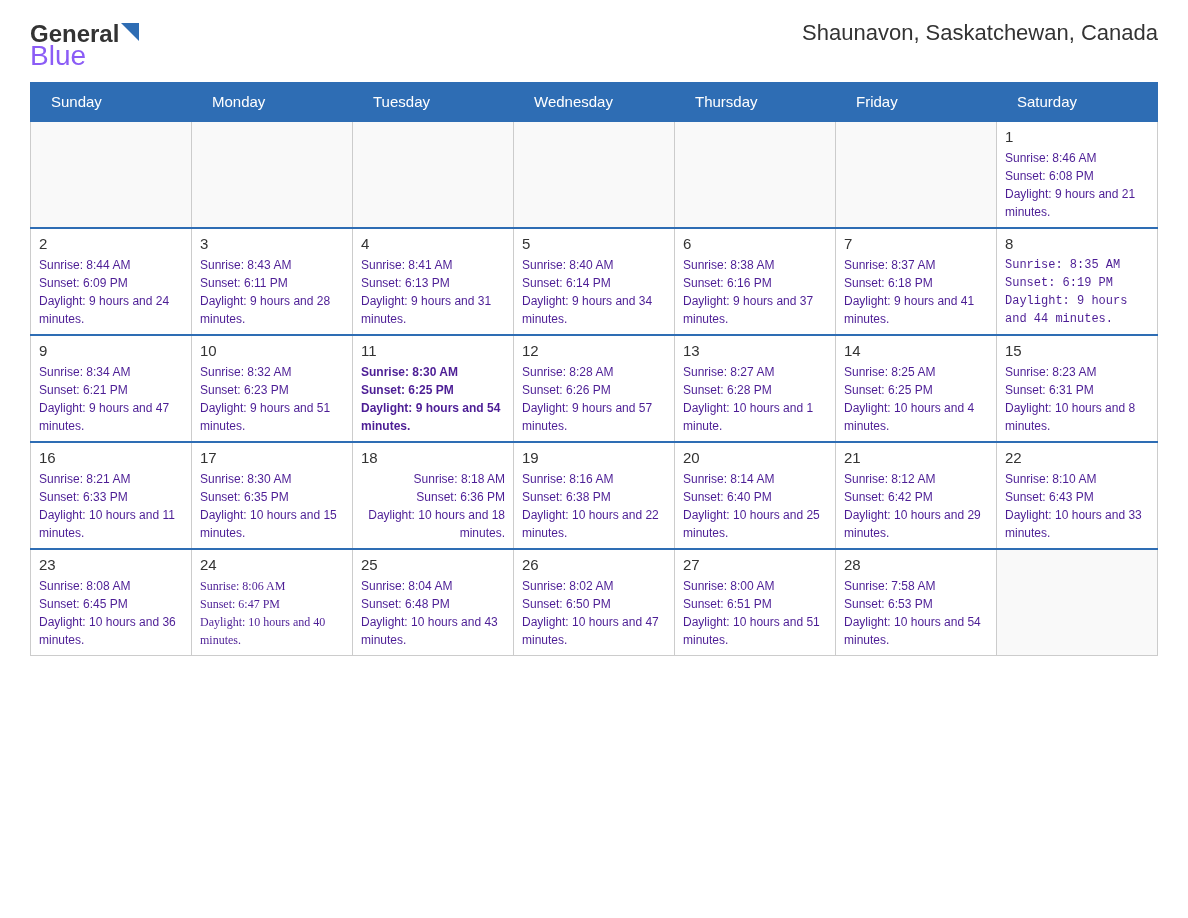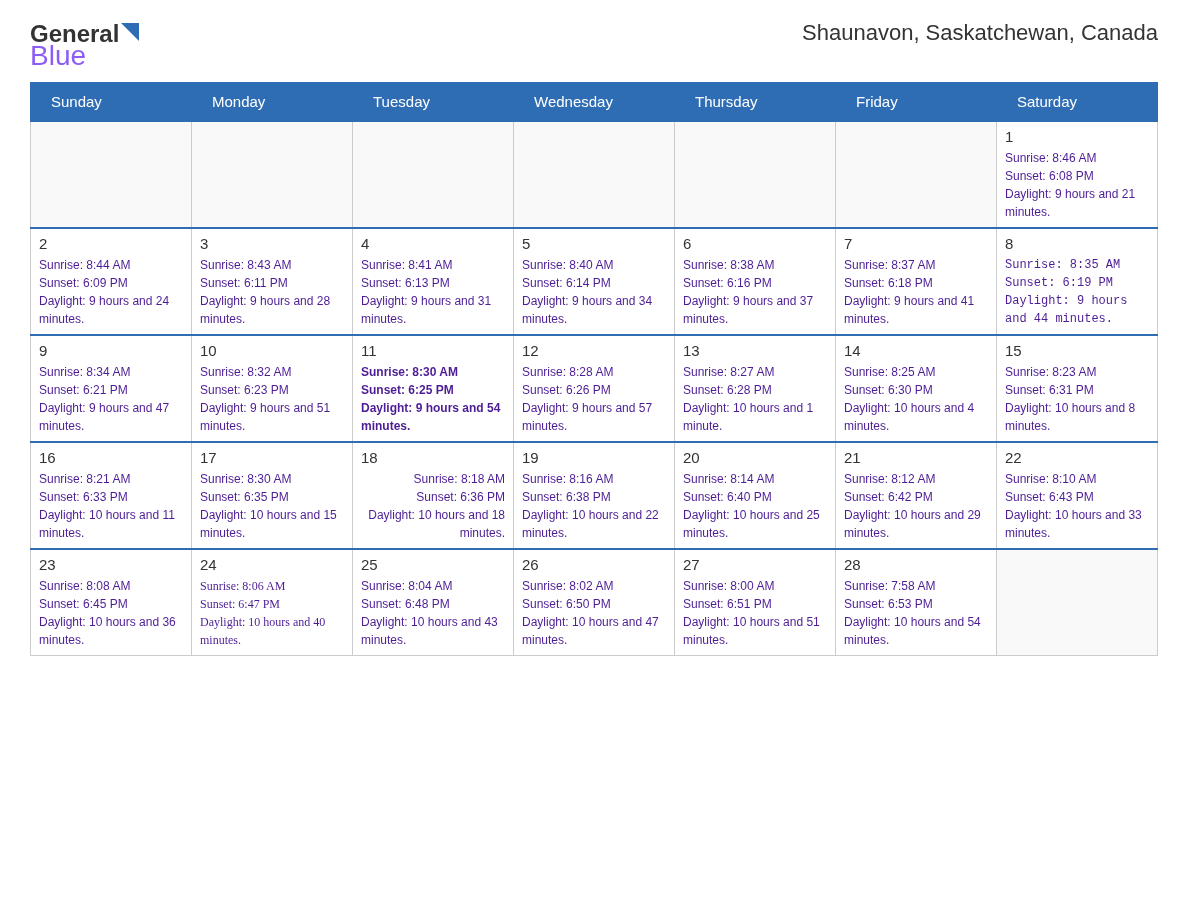--- a/index.html
+++ b/index.html
@@ -202,21 +202,21 @@
         </td>
         <td>
           <span class="day-number">13</span>
           <div class="day-info" style="white-space: pre-line;">Sunrise: 8:27 AM
 Sunset: 6:28 PM
 Daylight: 10 hours and 1 minute.</div>
         </td>
         <td>
           <span class="day-number">14</span>
           <div class="day-info" style="white-space: pre-line;">Sunrise: 8:25 AM
-Sunset: 6:30 PM
+Sunset: 6:25 PM
 Daylight: 10 hours and 4 minutes.</div>
         </td>
         <td>
           <span class="day-number">15</span>
           <div class="day-info" style="white-space: pre-line;">Sunrise: 8:23 AM
 Sunset: 6:31 PM
 Daylight: 10 hours and 8 minutes.</div>
         </td>
       </tr>
       <tr class="week-row">

